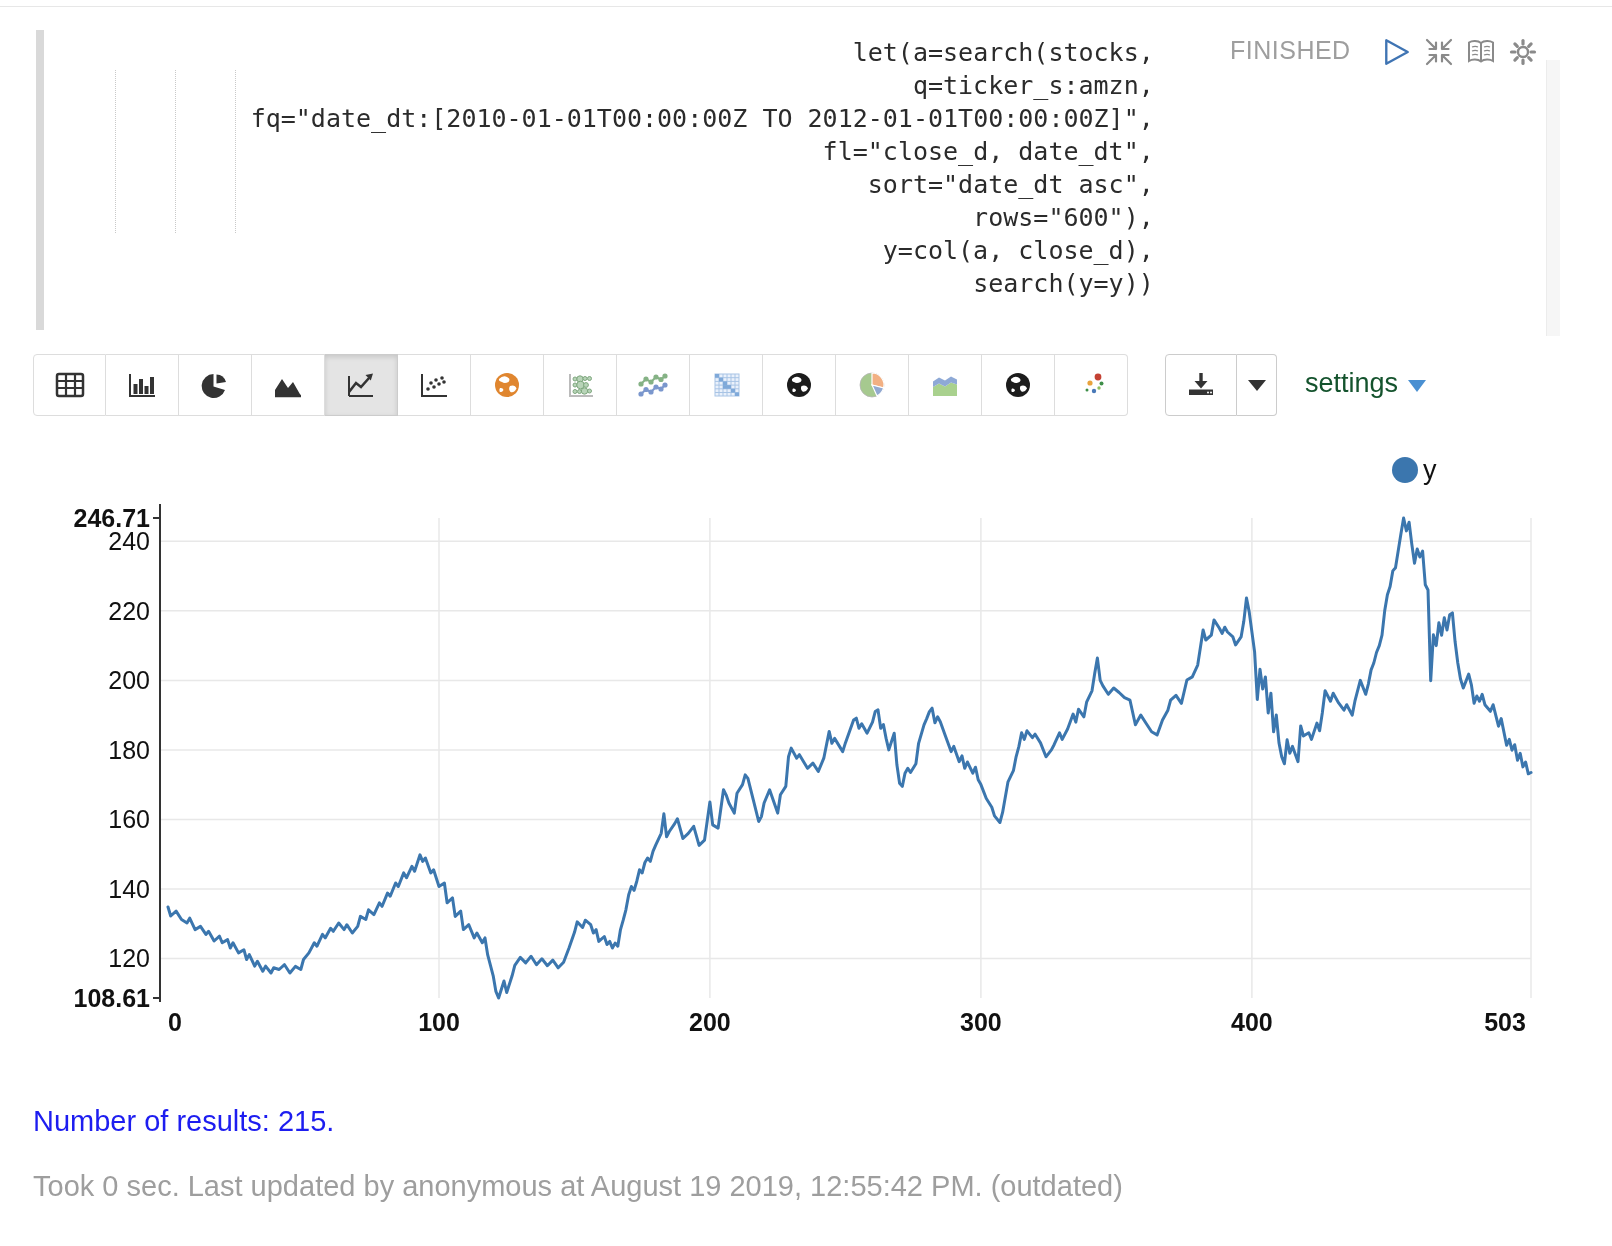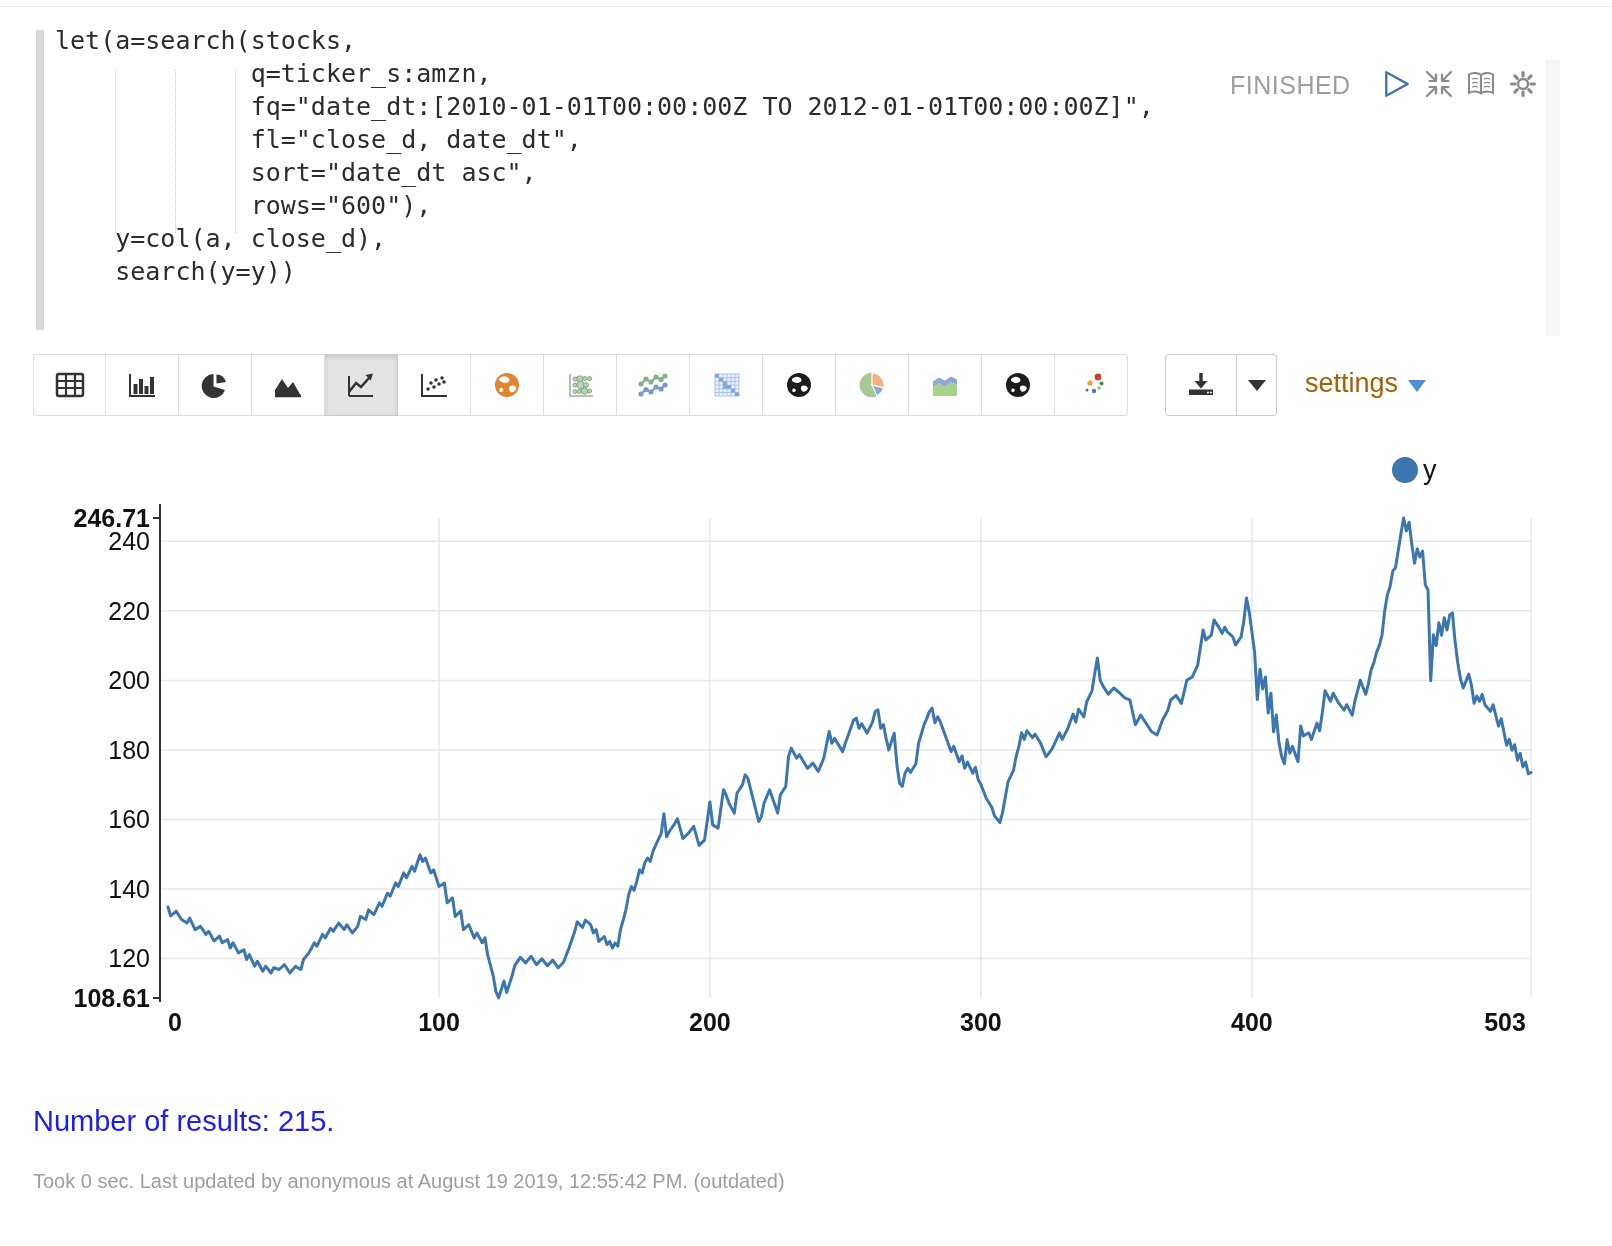--- a/index.html
+++ b/index.html
@@ -2,49 +2,49 @@
 <html><head>
 <meta charset="utf-8">
 <style>
   html,body{margin:0;padding:0;background:#fff;}
   .page{position:relative;width:1612px;height:1246px;background:#fff;overflow:hidden;
         font-family:"Liberation Sans",sans-serif;color:#333;}
   .top-rule{position:absolute;left:0;top:6px;width:1612px;height:1px;background:#e7e7e7;}
   
   .editor{position:absolute;left:0;top:20px;width:1612px;height:320px;}
   .gutter-bar{position:absolute;left:36px;top:10px;width:8px;height:300px;background:#d9d9d9;}
-  .code{position:absolute;left:55px;top:4px;}
+  .code{position:absolute;left:55px;top:16px;text-align:right;}
   .code-line{white-space:pre;font-family:"DejaVu Sans Mono",monospace;font-size:25px;line-height:33px;color:#2b2b2b;}
   .indent-guide{position:absolute;top:50px;height:163px;width:0;border-left:1px dotted #c9c9c9;}
   .editor-scroll{position:absolute;left:1546px;top:40px;width:13px;height:276px;background:#f6f6f6;border-left:1px solid #ececec;}
   
-  .controls{position:absolute;left:1230px;top:36px;width:310px;height:40px;display:flex;align-items:flex-end;margin-top:24px;}
+  .controls{position:absolute;left:1230px;top:36px;width:310px;height:40px;display:flex;align-items:flex-start;}
   .status-label{font-size:25px;color:#9e9e9e;letter-spacing:.5px;margin-right:20px;}
   .ctl-icon{width:32px;height:32px;margin-left:10px;display:inline-flex;align-items:center;justify-content:center;cursor:pointer;}
   
   .toolbar{position:absolute;left:33px;top:354px;height:62px;display:flex;}
   .tb-btn{width:73px;height:62px;background:#fff;border:1px solid #ddd;border-left:none;
           display:flex;align-items:center;justify-content:center;box-sizing:border-box;cursor:pointer;}
   .tb-btn:first-child{border-left:1px solid #ddd;border-radius:4px 0 0 4px;}
   .tb-btn:last-child{border-radius:0 4px 4px 0;}
   .tb-btn.selected{background:#e4e4e4;box-shadow:inset 0 2px 5px rgba(0,0,0,.13);border-color:#ccc;}
   .dl-group{position:absolute;left:1165px;top:354px;height:62px;display:flex;}
   .dl-btn{width:72px;height:62px;background:#fff;border:1px solid #ccc;box-sizing:border-box;
           border-radius:4px 0 0 4px;display:flex;align-items:center;justify-content:center;cursor:pointer;}
   .dl-caret{width:40px;height:62px;background:#fff;border:1px solid #ccc;border-left:none;box-sizing:border-box;
           border-radius:0 4px 4px 0;display:flex;align-items:center;justify-content:center;cursor:pointer;}
   .caret-down{width:0;height:0;border-left:9px solid transparent;border-right:9px solid transparent;border-top:11px solid #333;}
-  .settings{position:absolute;left:1305px;top:368px;font-size:27px;color:#a16207;cursor:pointer;display:flex;align-items:center;}
+  .settings{position:absolute;left:1305px;top:368px;font-size:27px;color:#14532d;cursor:pointer;display:flex;align-items:center;}
   .settings .s-caret{width:0;height:0;border-left:9px solid transparent;border-right:9px solid transparent;
           border-top:12px solid #4a90d2;margin-left:10px;margin-top:4px;}
   
   .chart-wrap{position:absolute;left:0;top:430px;width:1612px;height:620px;}
   
   .results{position:absolute;left:33px;top:1105px;font-size:29px;color:#1d1df0;}
-  .footer{position:absolute;left:33px;top:1170px;font-size:20px;color:#9e9e9e;}
+  .footer{position:absolute;left:33px;top:1170px;font-size:29px;color:#9e9e9e;}
 </style>
 </head>
 <body>
 
 <div class="page">
   <div class="top-rule"></div>
 
   <div class="editor">
     <div class="gutter-bar"></div>
     <div class="indent-guide" style="left:115px"></div>

